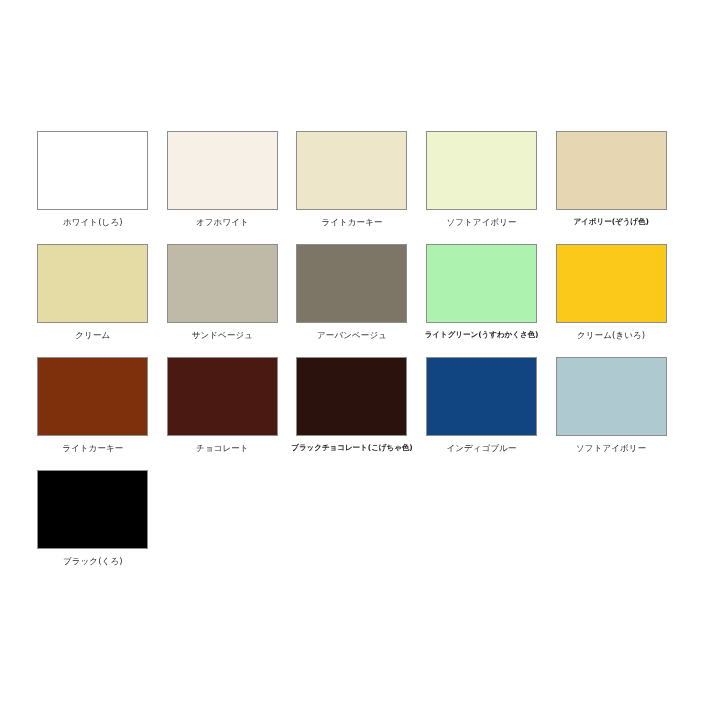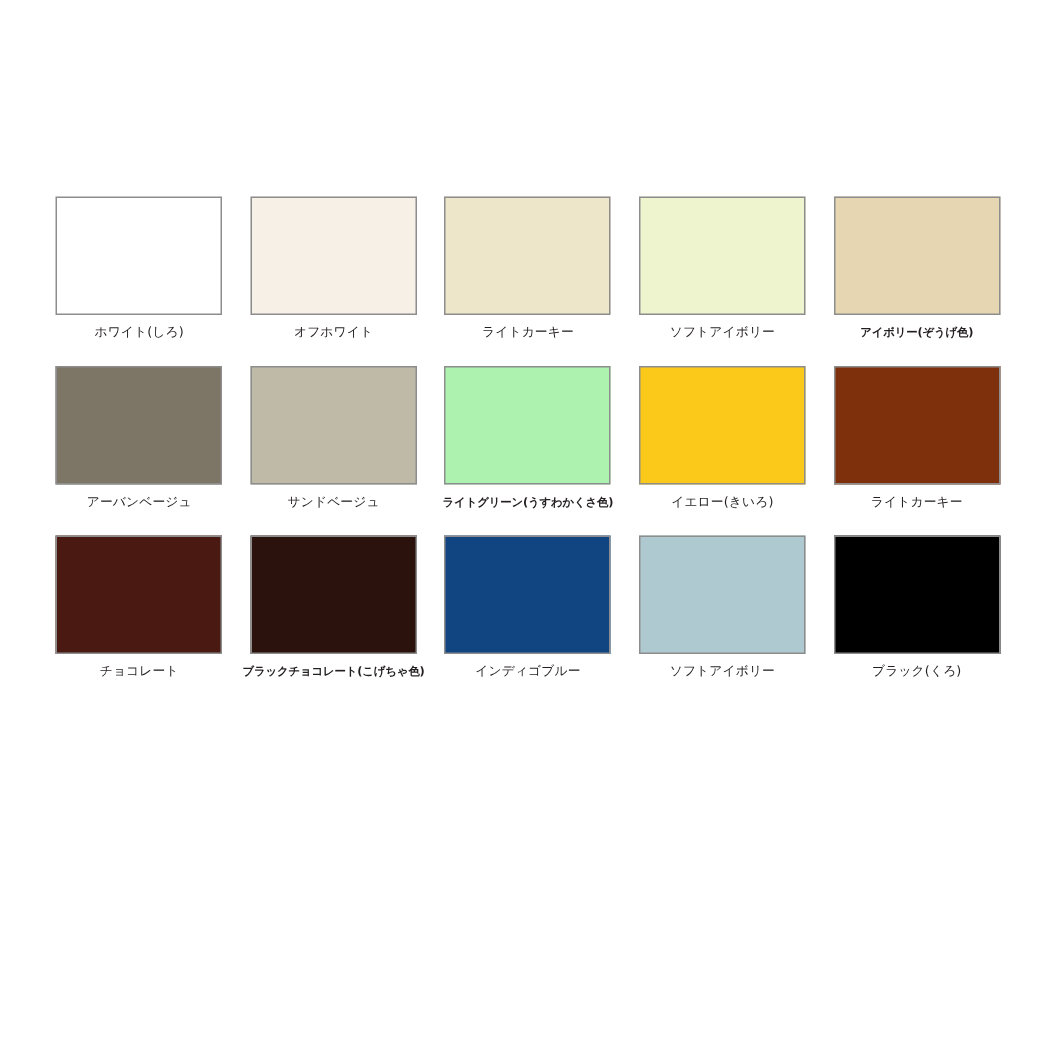--- a/index.html
+++ b/index.html
@@ -78,34 +78,38 @@
       </div>
       <div class="swatch-cell">
         <div class="swatch-chip" style="background: rgb(237, 244, 206); border-color: rgb(141, 141, 141);"></div>
         <div class="swatch-label">ソフトアイボリー</div>
       </div>
       <div class="swatch-cell">
         <div class="swatch-chip" style="background: rgb(230, 215, 178); border-color: rgb(141, 141, 141);"></div>
         <div class="swatch-label compact">アイボリー(ぞうげ色)</div>
       </div>
       <div class="swatch-cell">
-        <div class="swatch-chip" style="background: rgb(125, 117, 101); border-color: rgb(141, 141, 141);"></div>
-        <div class="swatch-label">アーバンベージュ</div>
+        <div class="swatch-chip" style="background: rgb(229, 220, 165); border-color: rgb(141, 141, 141);"></div>
+        <div class="swatch-label">クリーム</div>
       </div>
       <div class="swatch-cell">
         <div class="swatch-chip" style="background: rgb(191, 186, 168); border-color: rgb(141, 141, 141);"></div>
         <div class="swatch-label">サンドベージュ</div>
+      </div>
+      <div class="swatch-cell">
+        <div class="swatch-chip" style="background: rgb(125, 117, 101); border-color: rgb(141, 141, 141);"></div>
+        <div class="swatch-label">アーバンベージュ</div>
       </div>
       <div class="swatch-cell">
         <div class="swatch-chip" style="background: rgb(173, 242, 175); border-color: rgb(141, 141, 141);"></div>
         <div class="swatch-label compact">ライトグリーン(うすわかくさ色)</div>
       </div>
       <div class="swatch-cell">
         <div class="swatch-chip" style="background: rgb(251, 201, 26); border-color: rgb(141, 141, 141);"></div>
-        <div class="swatch-label">イエロー(きいろ)</div>
+        <div class="swatch-label">クリーム(きいろ)</div>
       </div>
       <div class="swatch-cell">
         <div class="swatch-chip" style="background: rgb(126, 48, 13); border-color: rgb(141, 141, 141);"></div>
         <div class="swatch-label">ライトカーキー</div>
       </div>
       <div class="swatch-cell">
         <div class="swatch-chip" style="background: rgb(74, 26, 18); border-color: rgb(141, 141, 141);"></div>
         <div class="swatch-label">チョコレート</div>
       </div>
       <div class="swatch-cell">

